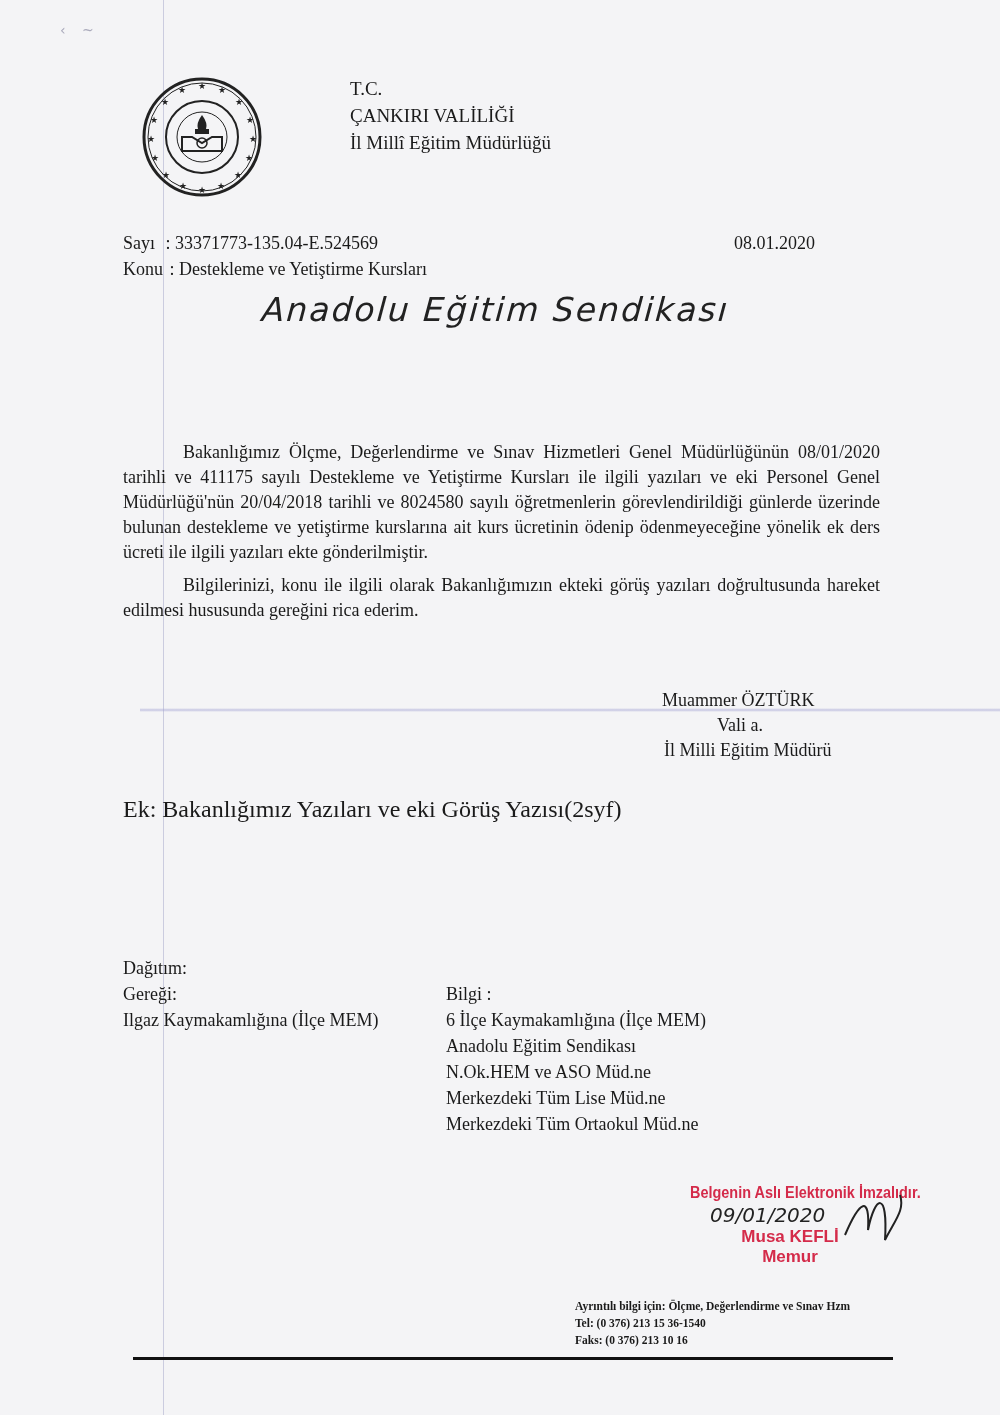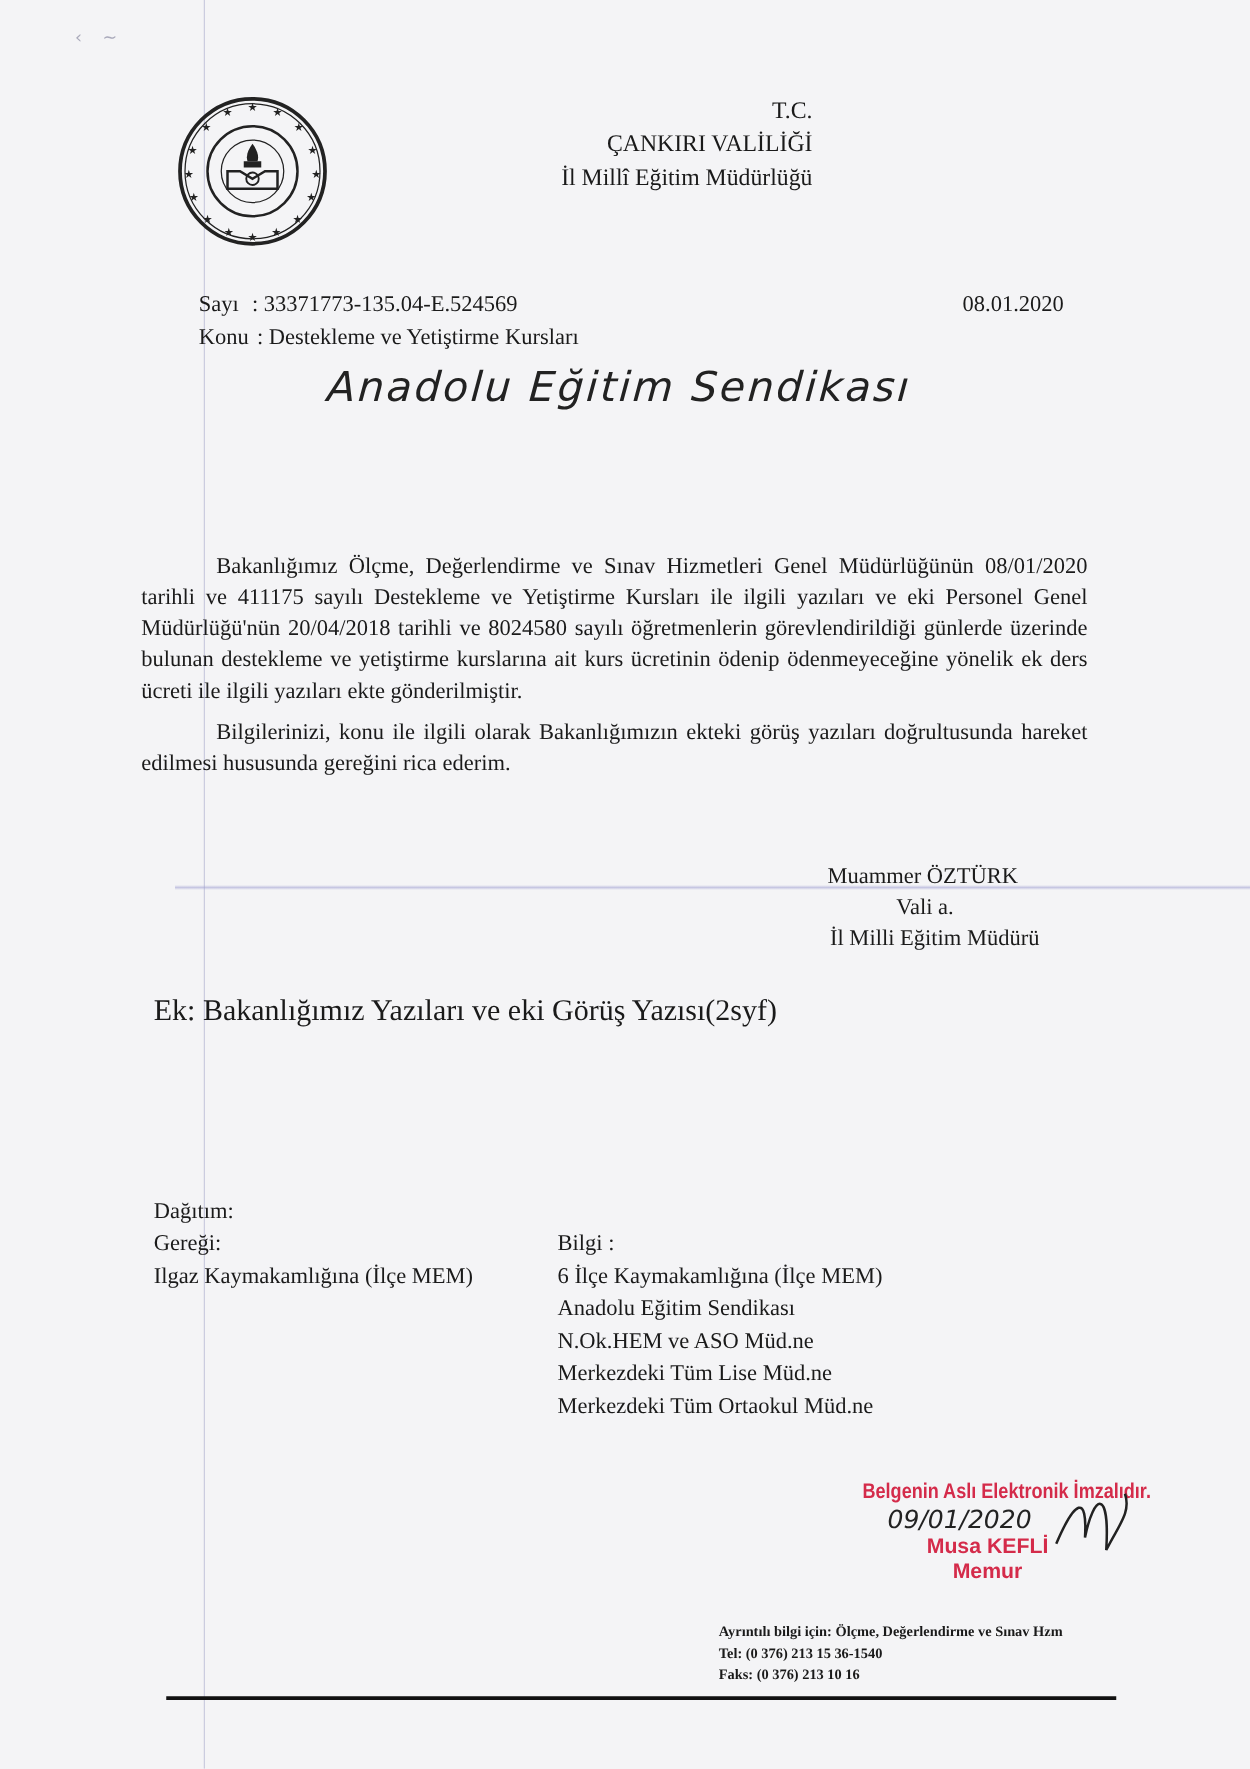--- a/index.html
+++ b/index.html
@@ -8,25 +8,25 @@
       background: #f4f4f6;
       font-family: "Liberation Serif", serif;
       color: #1a1a1a;
     }
     .page { position: absolute; left: 0; top: 0; width: 1000px; height: 1415px; }
     .fold-line { position: absolute; left: 163px; top: 0; width: 1px; height: 1415px; background: #b9bbd6; opacity: .7; }
     .crease { position: absolute; left: 140px; top: 708px; width: 860px; height: 4px;
       background: linear-gradient(to bottom, rgba(170,170,215,0), rgba(160,160,210,.55), rgba(170,170,215,0)); }
     .corner-mark { position: absolute; left: 60px; top: 22px; font-size: 14px; color: #aab; letter-spacing: 6px; font-family: "DejaVu Sans", sans-serif; }
     .seal { position: absolute; left: 137px; top: 75px; width: 130px; height: 125px; }
-    .header { position: absolute; left: 350px; top: 75px; width: 300px; text-align: right; font-size: 19px; line-height: 27px; }
+    .header { position: absolute; left: 350px; top: 75px; width: 300px; text-align: left; font-size: 19px; line-height: 27px; }
     .abs { position: absolute; white-space: nowrap; }
-    .meta { font-size: 18px; margin-left: 36px; }
+    .meta { font-size: 18px; }
     .handwriting { position: absolute; left: 262px; top: 290px; font-family: "DejaVu Sans", sans-serif; font-size: 33px; letter-spacing: 2px; color: #222; font-style: italic; transform: skewX(-4deg); }
-    .body-text { position: absolute; left: 113px; top: 440px; width: 757px; font-size: 18px; line-height: 25px; text-align: justify; }
+    .body-text { position: absolute; left: 123px; top: 440px; width: 757px; font-size: 18px; line-height: 25px; text-align: justify; }
     .body-text p { margin: 0 0 8px 0; text-indent: 60px; text-align-last: left; }
     .sign { position: absolute; left: 650px; top: 688px; width: 230px; font-size: 18px; line-height: 25px; }
     .sign div { white-space: nowrap; }
     .ek { position: absolute; left: 123px; top: 796px; font-size: 24px; }
     .dist { font-size: 18px; line-height: 26px; }
     .stamp { position: absolute; left: 690px; top: 1183px; width: 260px; font-family: "Liberation Sans", sans-serif; font-weight: bold; color: #d42b4a; text-align: center; }
     .stamp .l1 { font-size: 17px; transform: scaleX(.85); transform-origin: left; white-space: nowrap; text-align: left; }
     .stamp .l2 { font-size: 20px; font-family: "DejaVu Sans", sans-serif; font-weight: normal; color: #222; margin-left: 20px; font-style: italic; text-align: left; }
     .stamp .l3, .stamp .l4 { font-size: 17px; margin-left: -60px; }
     .footer-left { position: absolute; left: 133px; top: 1298px; font-size: 11.5px; line-height: 17px; font-weight: bold; }

